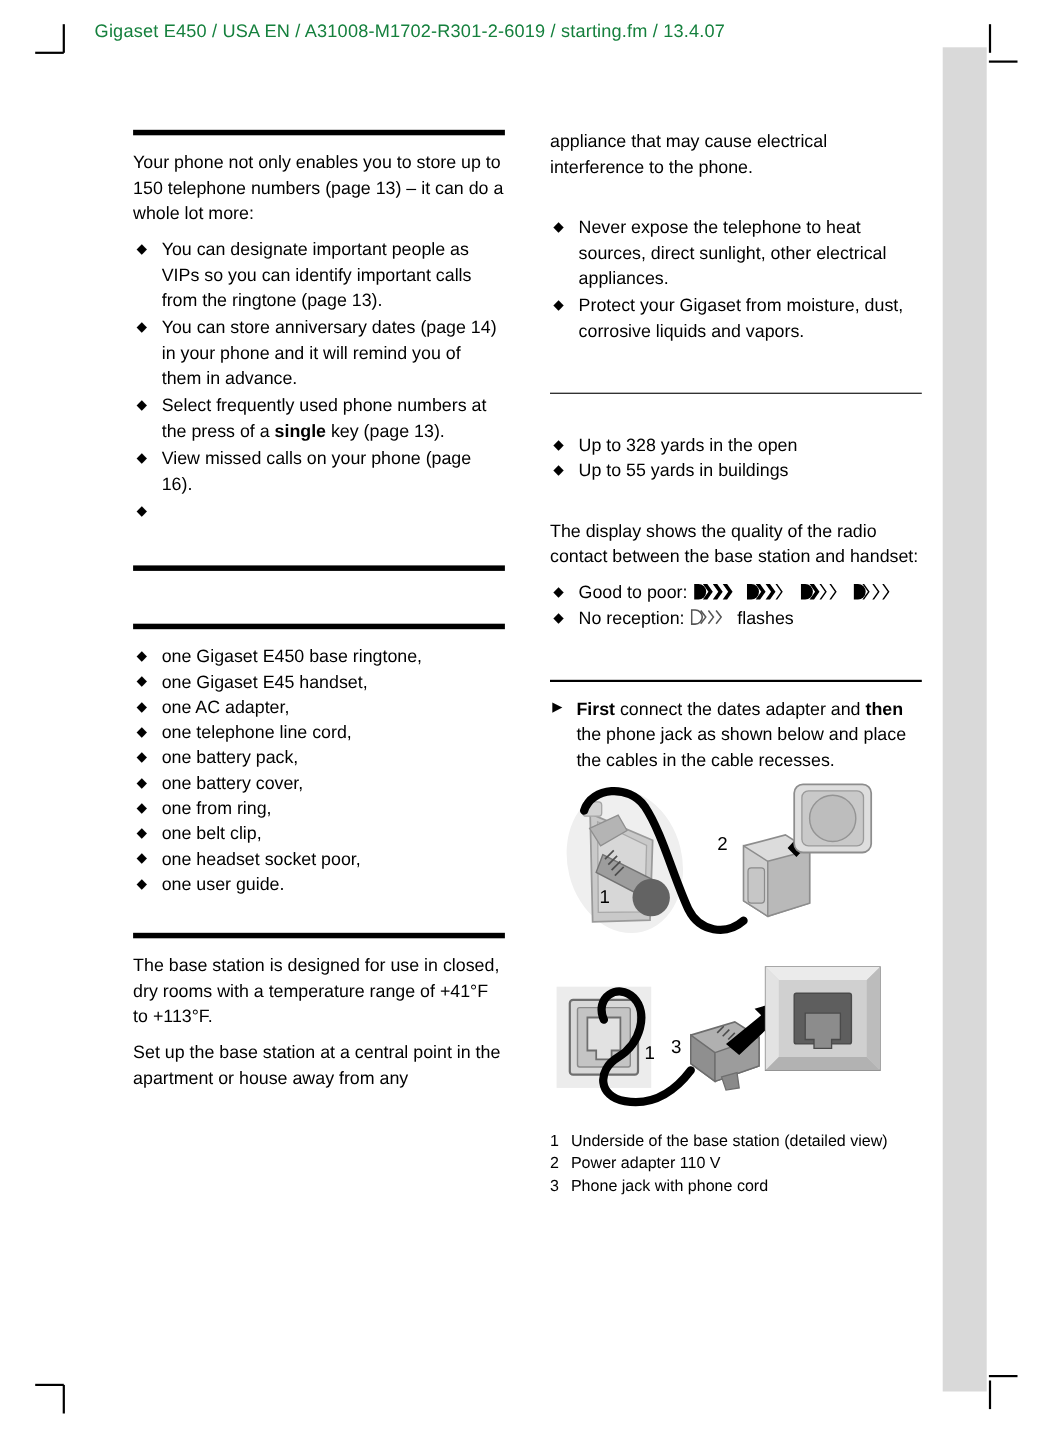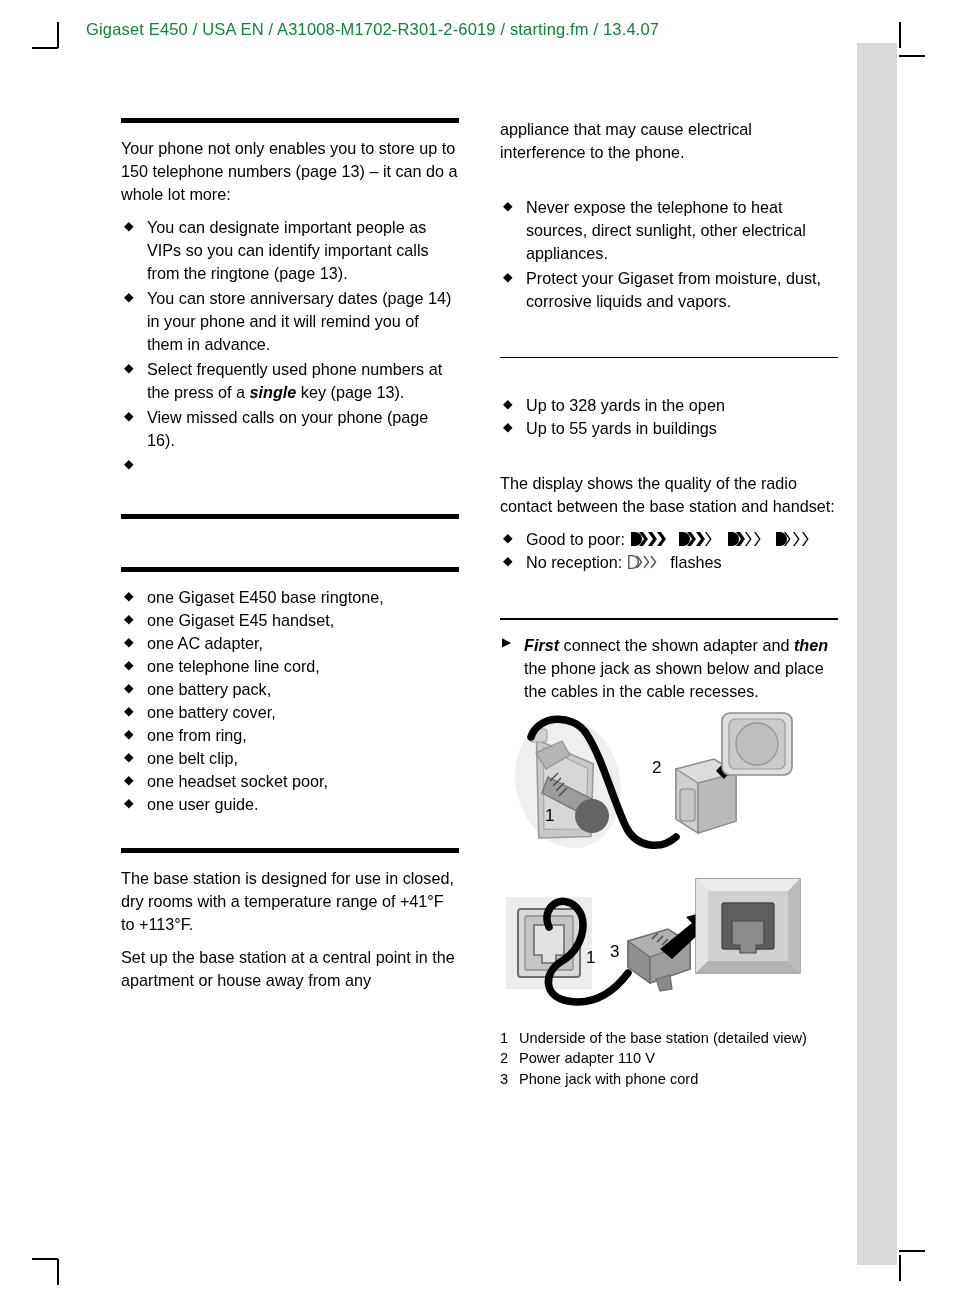--- a/index.html
+++ b/index.html
@@ -105,21 +105,21 @@
     position: relative;
     padding-left: 24px;
   }
   ul.steplist li .tri {
     position: absolute;
     left: 2px;
     top: 0.02em;
     font-size: 12px;
   }
 
-  b, strong { font-weight: bold; font-style: italic; }
+  b, strong { font-weight: bold; }
 
   
   .sig {
     display: inline-block;
     vertical-align: -2px;
     margin: 0 5px 0 1px;
   }
   .sig svg { display: block; }
 
   
@@ -339,21 +339,21 @@
     </li>
   </ul>
 
   <div class="gap-l"></div>
 
   <div class="rule-thin"></div>
 
   <ul class="steplist">
     <li>
       <span class="tri">▶</span>
-      <b>First</b><span> connect the shown adapter and </span><b>then</b><span> the phone jack as shown below and place the cables in the cable recesses.</span>
+      <b>First</b><span> connect the dates adapter and </span><b>then</b><span> the phone jack as shown below and place the cables in the cable recesses.</span>
     </li>
   </ul>
 
   <div class="figure">
     <svg width="338" height="312" viewBox="0 0 338 312">
 
       <ellipse cx="68" cy="72" rx="52" ry="66" fill="#efefef" transform="rotate(-14 68 72)"></ellipse>
 
       <path d="M42 26 L96 56 L86 128 L34 124 Z" fill="#c9c9c9" stroke="#9a9a9a" stroke-width="1.6" transform="rotate(-6 65 80)"></path>
       <path d="M48 34 L90 60 L82 120 L40 116 Z" fill="#d7d7d7" stroke="#a8a8a8" stroke-width="1.2" transform="rotate(-6 65 80)"></path>

